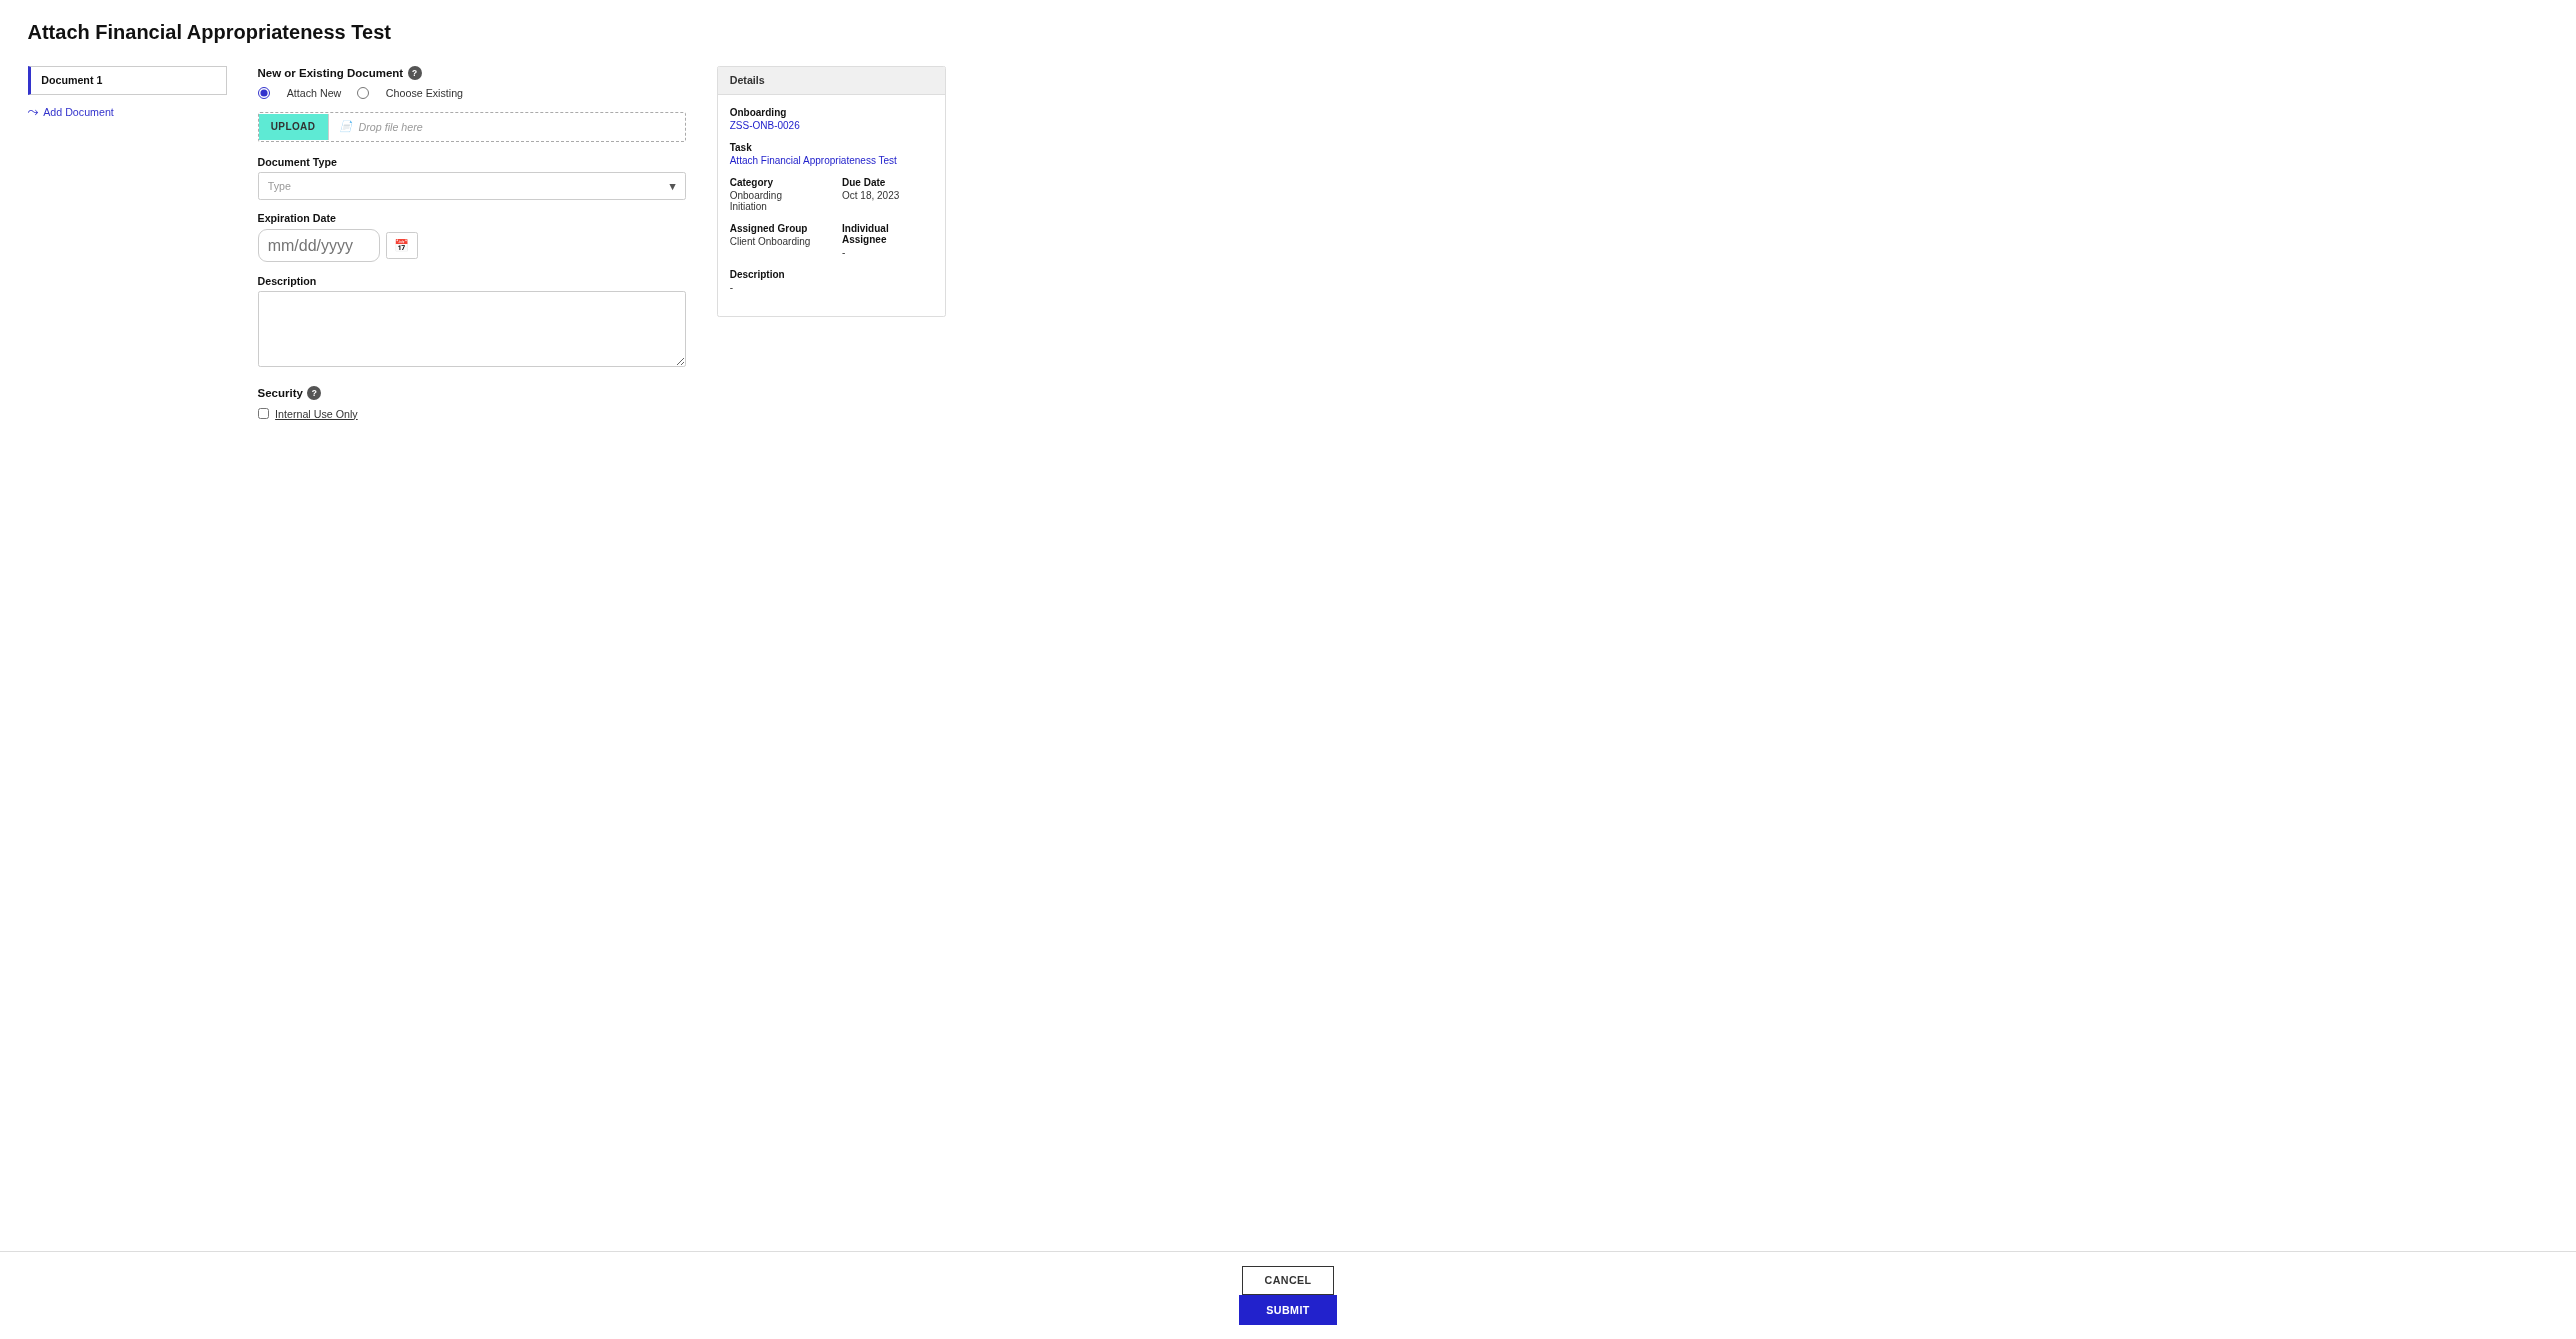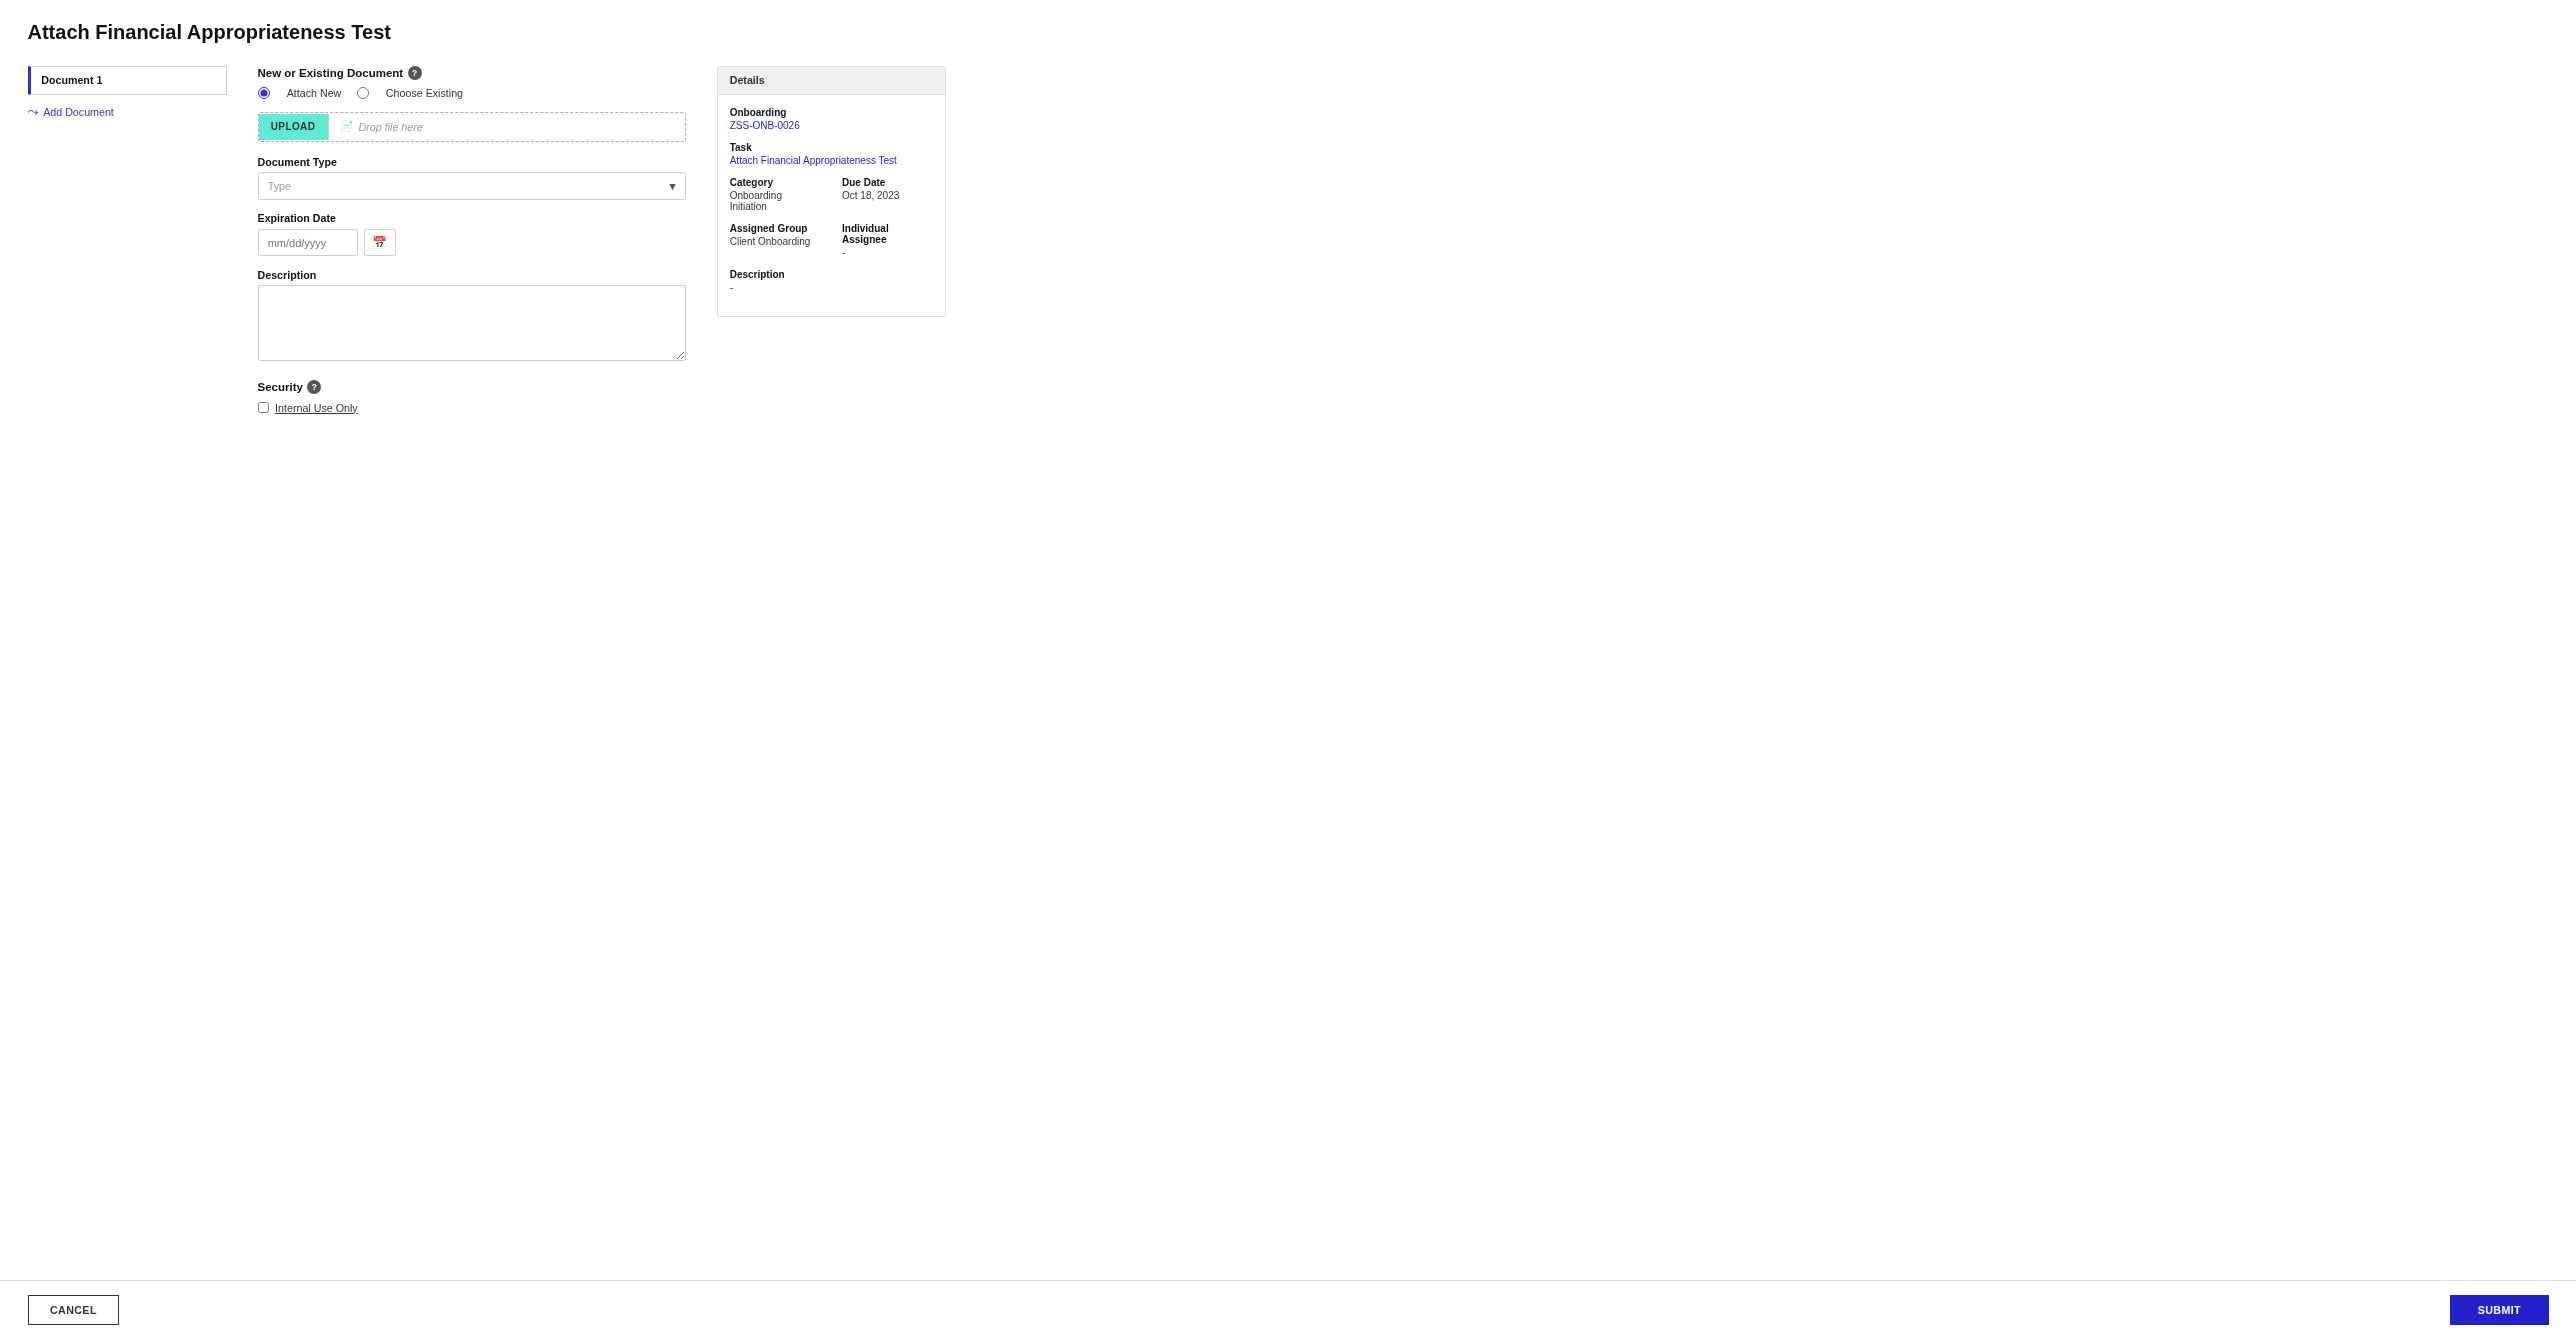--- a/index.html
+++ b/index.html
@@ -171,24 +171,24 @@
     }
     .date-wrapper {
       display: flex;
       align-items: center;
       gap: 6.1px;
       margin-bottom: 12.2px;
     }
     .date-input {
       padding: 6.9px 9.2px;
       border: 0.8px solid #ccc;
-      border-radius: 3px;
-      font-size: 11px;
+      border-radius: 9px;
+      font-size: 16px;
       color: #999;
-      width: 100px;
+      width: 122px;
     }
     .calendar-btn {
       background: #fff;
       border: 0.8px solid #ccc;
       border-radius: 2.3px;
       padding: 5.4px 7.6px;
       cursor: pointer;
       font-size: 12.2px;
       color: #555;
     }
@@ -266,20 +266,21 @@
       margin-bottom: 10.7px;
     }
     
     .footer {
       display: flex;
       justify-content: space-between;
       align-items: center;
       padding: 13.8px 27.5px;
       border-top: 0.8px solid #ddd;
       margin-top: 31px;
+      flex-direction: column;
     }
     .cancel-btn {
       background: #fff;
       border: 1.1px solid #333;
       padding: 7.6px 21.4px;
       font-size: 10.7px;
       font-weight: 600;
       color: #333;
       cursor: pointer;
       letter-spacing: 0.4px;

